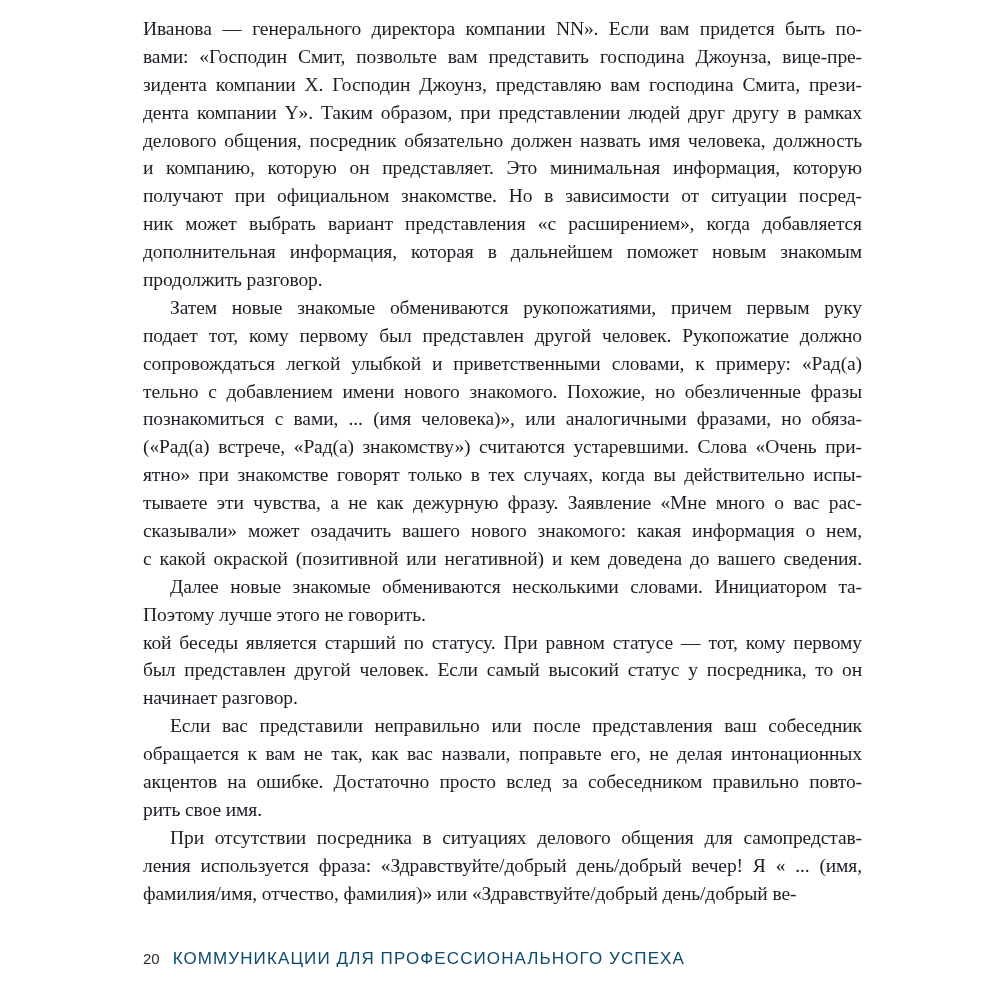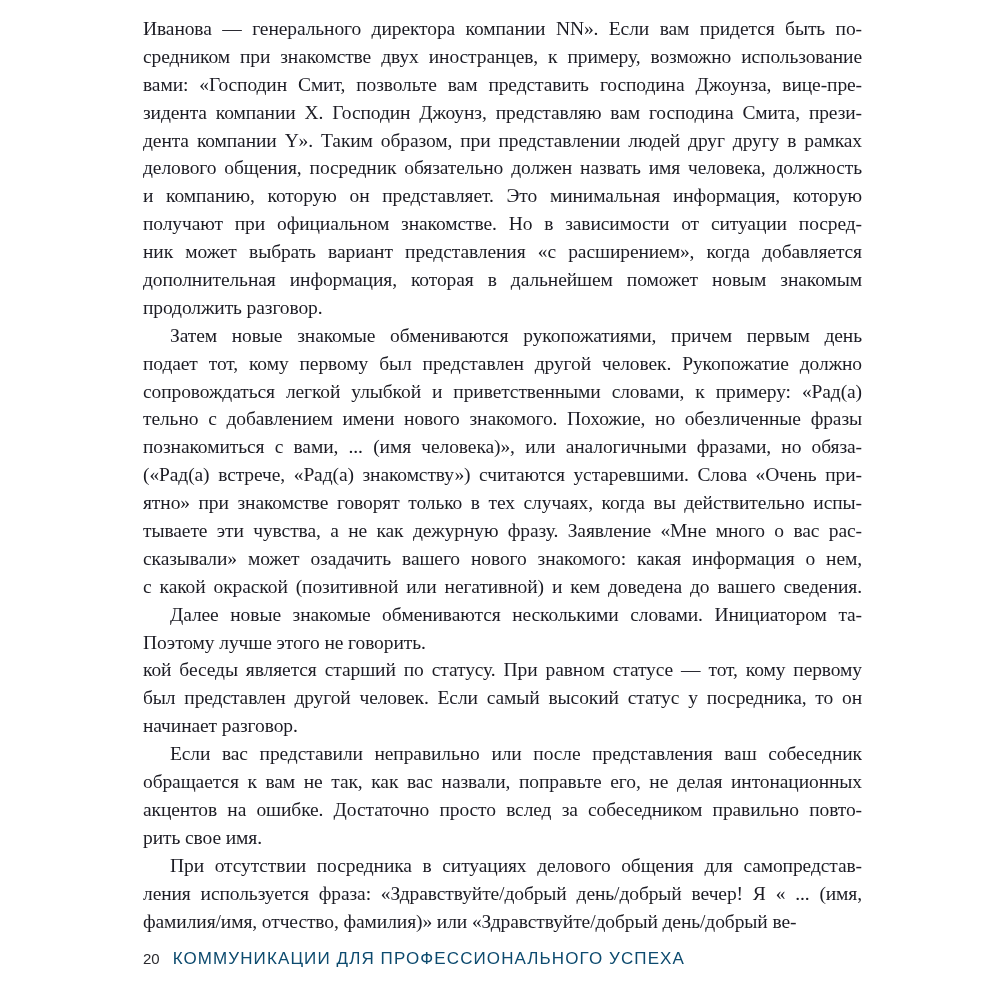--- a/index.html
+++ b/index.html
@@ -63,31 +63,30 @@
   }
 </style>
 </head>
 <body>
 
 <div class="page">
 
   <div class="text-block" id="body-text">
 
   <div class="text-line">Иванова — генерального директора компании NN». Если вам придется быть по-</div>
-      <div class="text-line">средником при знакомстве двух иностранцев, к примеру, возможно использование</div>
       <div class="text-line">вами: «Господин Смит, позвольте вам представить господина Джоунза, вице-пре-</div>
       <div class="text-line">зидента компании X. Господин Джоунз, представляю вам господина Смита, прези-</div>
       <div class="text-line">дента компании Y». Таким образом, при представлении людей друг другу в рамках</div>
       <div class="text-line">делового общения, посредник обязательно должен назвать имя человека, должность</div>
       <div class="text-line">и компанию, которую он представляет. Это минимальная информация, которую</div>
       <div class="text-line">получают при официальном знакомстве. Но в зависимости от ситуации посред-</div>
       <div class="text-line">ник может выбрать вариант представления «с расширением», когда добавляется</div>
       <div class="text-line">дополнительная информация, которая в дальнейшем поможет новым знакомым</div>
       <div class="text-line para-last">продолжить разговор.</div>
-      <div class="text-line indented">Затем новые знакомые обмениваются рукопожатиями, причем первым день</div>
+      <div class="text-line indented">Затем новые знакомые обмениваются рукопожатиями, причем первым руку</div>
       <div class="text-line">подает тот, кому первому был представлен другой человек. Рукопожатие должно</div>
       <div class="text-line">сопровождаться легкой улыбкой и приветственными словами, к примеру: «Рад(а)</div>
       <div class="text-line">тельно с добавлением имени нового знакомого. Похожие, но обезличенные фразы</div>
       <div class="text-line">познакомиться с вами, ... (имя человека)», или аналогичными фразами, но обяза-</div>
       <div class="text-line">(«Рад(а) встрече, «Рад(а) знакомству») считаются устаревшими. Слова «Очень при-</div>
       <div class="text-line">ятно» при знакомстве говорят только в тех случаях, когда вы действительно испы-</div>
       <div class="text-line">тываете эти чувства, а не как дежурную фразу. Заявление «Мне много о вас рас-</div>
       <div class="text-line">сказывали» может озадачить вашего нового знакомого: какая информация о нем,</div>
       <div class="text-line">с какой окраской (позитивной или негативной) и кем доведена до вашего сведения.</div>
       <div class="text-line indented">Далее новые знакомые обмениваются несколькими словами. Инициатором та-</div>

